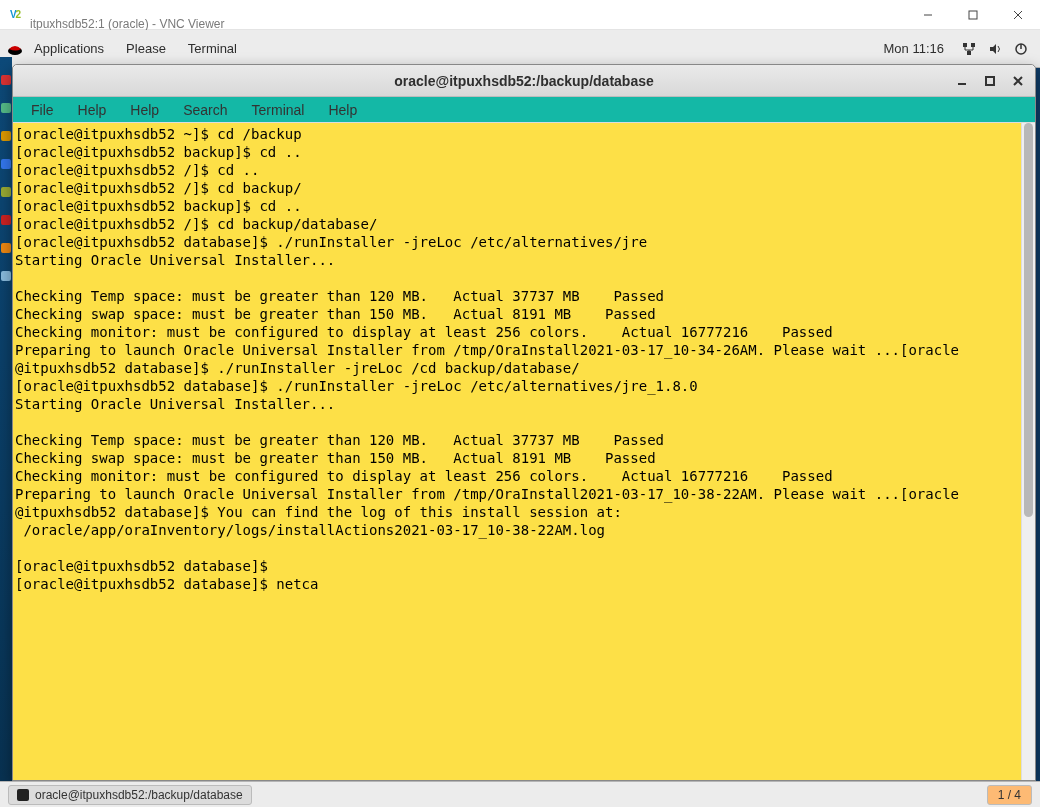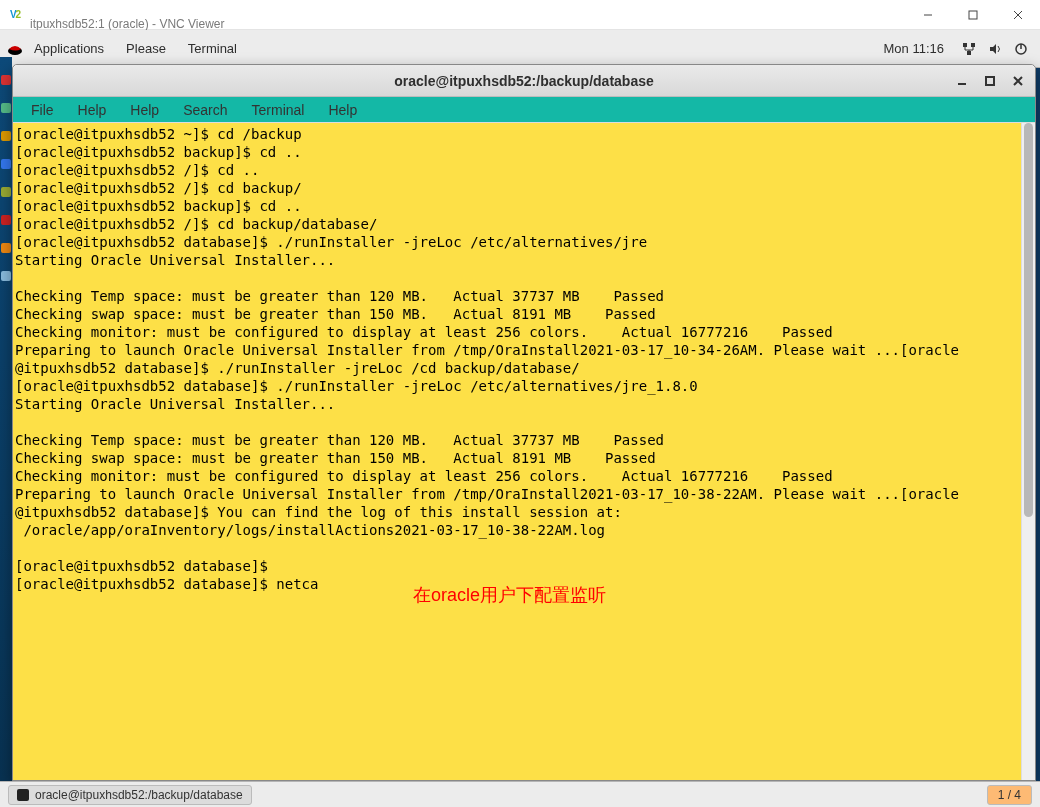--- a/index.html
+++ b/index.html
@@ -334,21 +334,20 @@
 Checking monitor: must be configured to display at least 256 colors.    Actual 16777216    Passed
 Preparing to launch Oracle Universal Installer from /tmp/OraInstall2021-03-17_10-38-22AM. Please wait ...[oracle
 @itpuxhsdb52 database]$ You can find the log of this install session at:
  /oracle/app/oraInventory/logs/installActions2021-03-17_10-38-22AM.log
 
 [oracle@itpuxhsdb52 database]$
 [oracle@itpuxhsdb52 database]$ netca</div>
         <div class="term-scrollbar">
           <div class="thumb"></div>
         </div>
-        <div class="annotation">在oracle用户下配置监听</div>
       </div>
 
     </div>
 
     <div class="gnome-bottom">
       <div class="task-btn">
         <span class="ticon"></span>
         <span>oracle@itpuxhsdb52:/backup/database</span>
       </div>
       <div class="ws-indicator">

